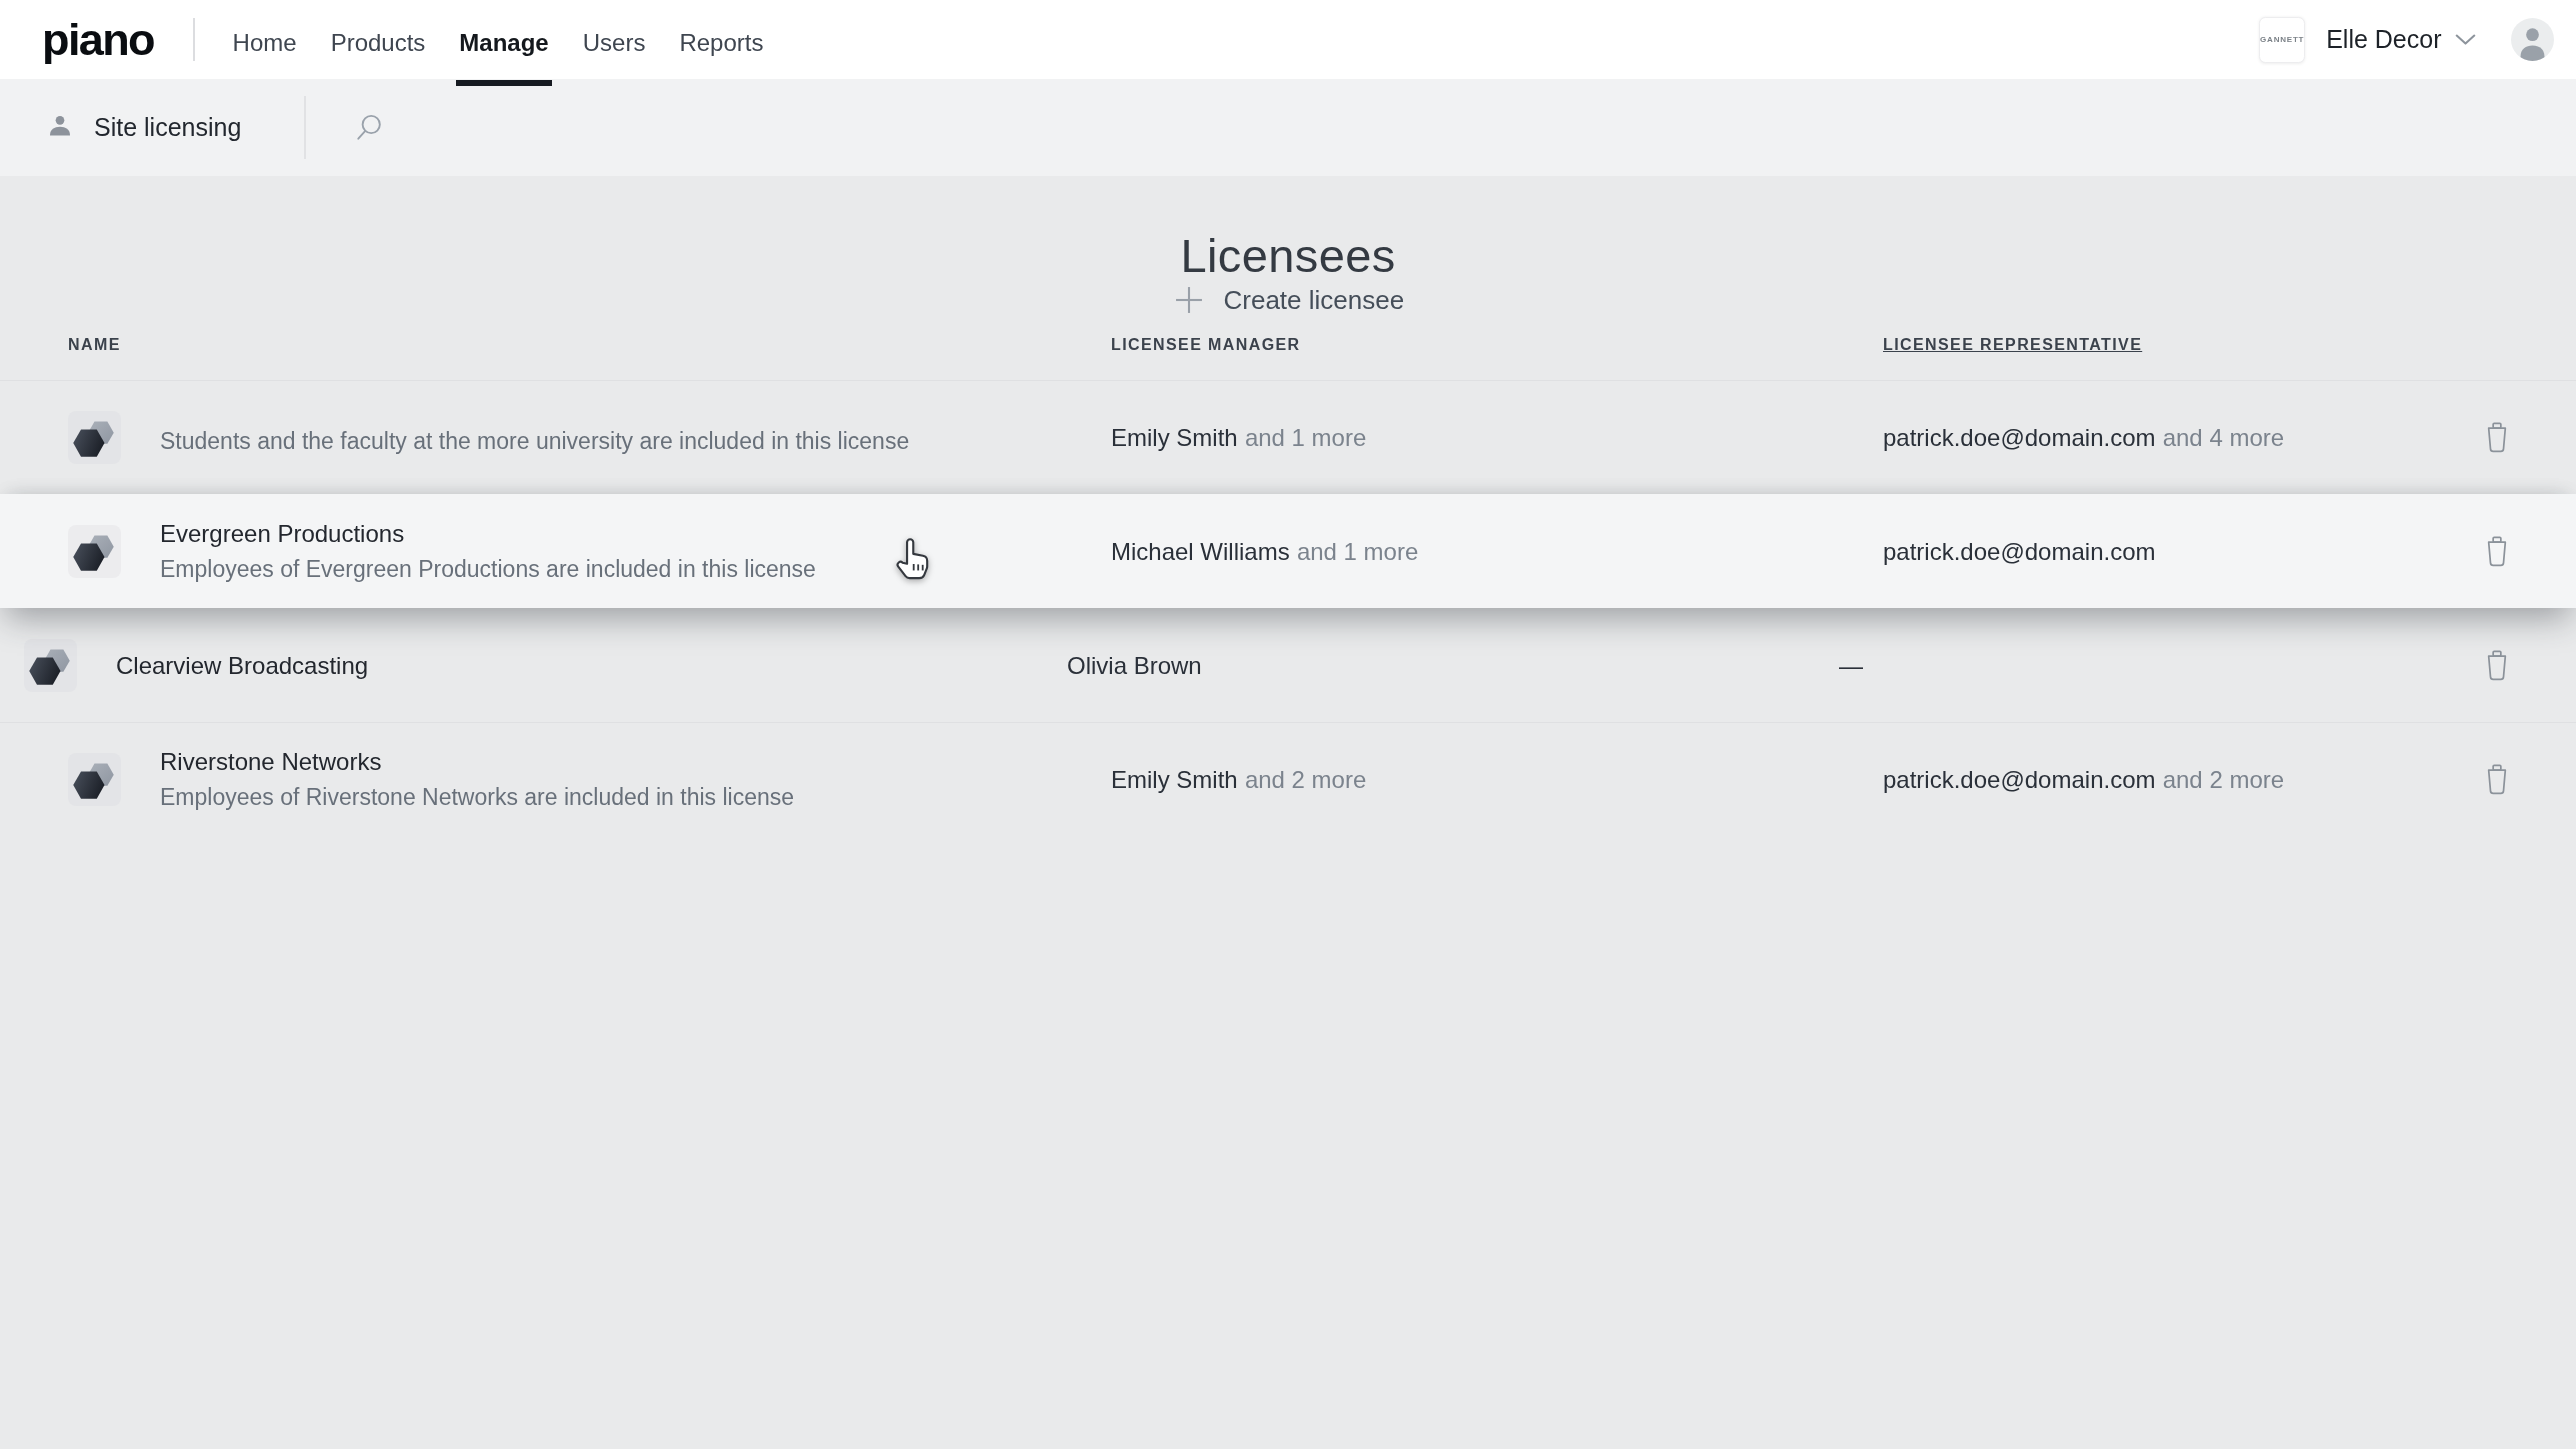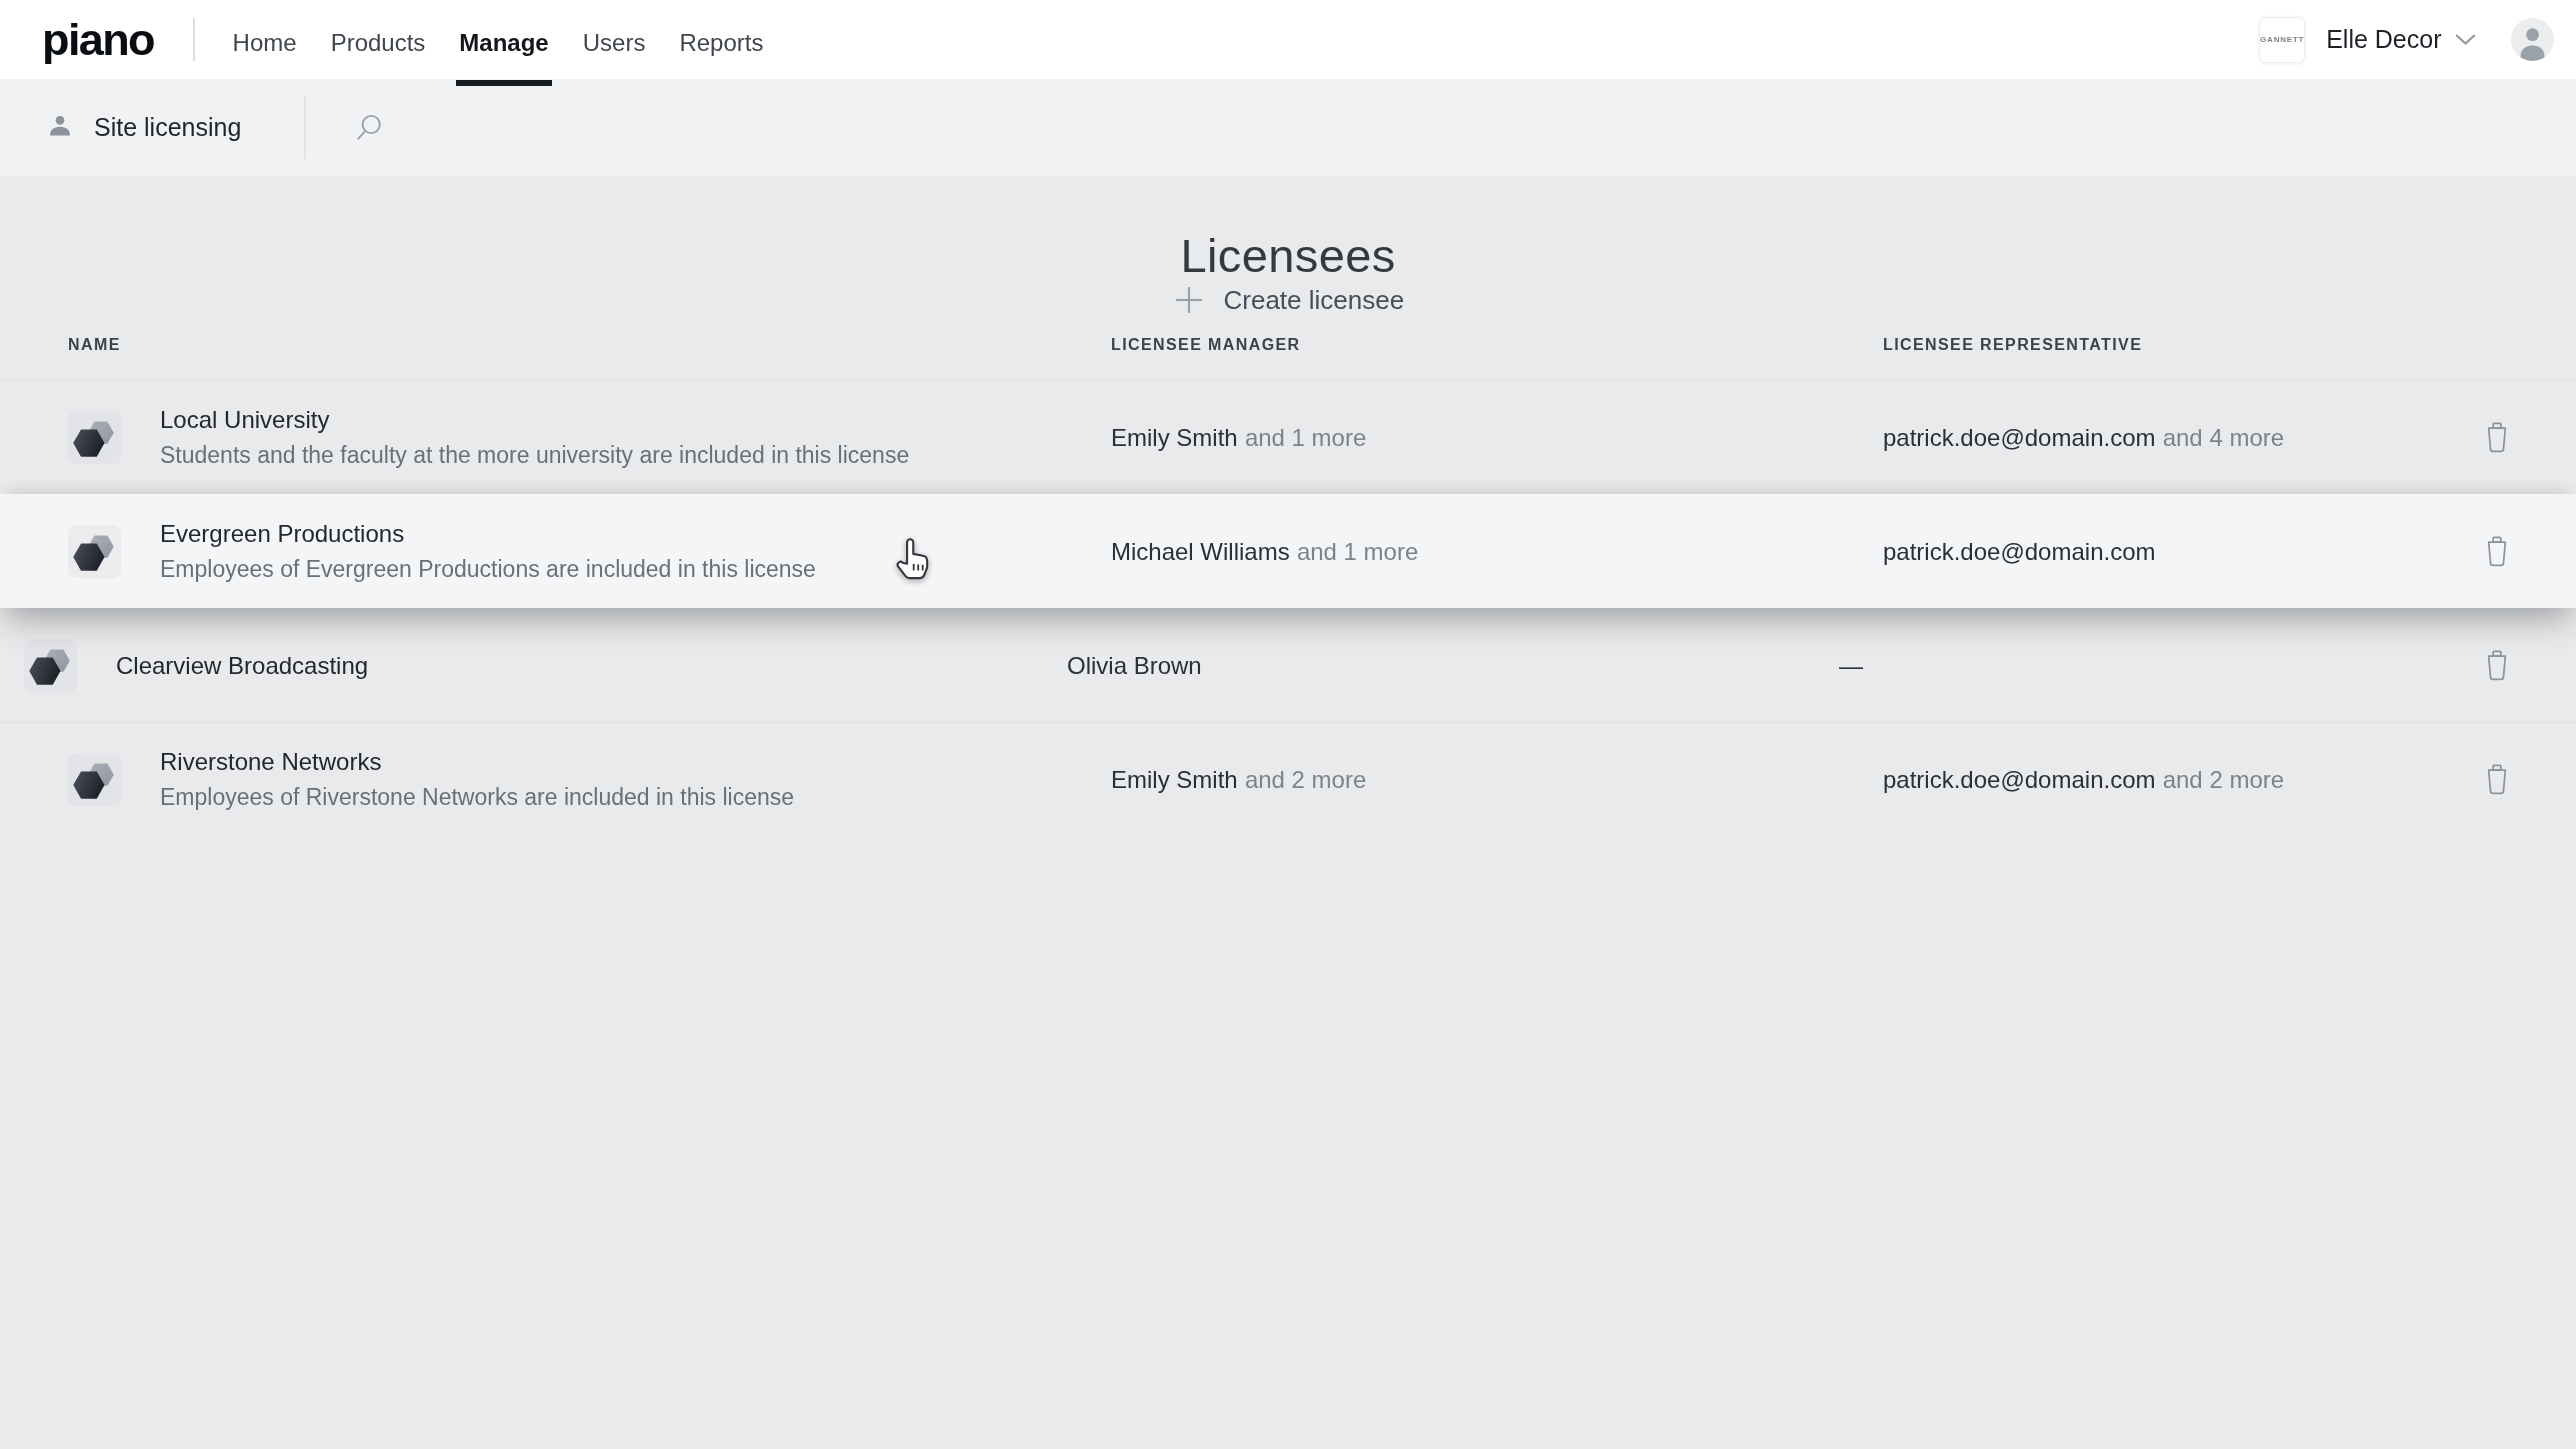--- a/index.html
+++ b/index.html
@@ -78,21 +78,21 @@
   .create-btn .lbl { font-size:26px; color:#454e59; }
 
   
   .thead {
     margin-top:47px; padding:0 63px 26px 68px;
     display:flex; align-items:center;
   }
   .thead span {
     font-size:16px; font-weight:600; letter-spacing:1.4px; color:#3b424c;
   }
-  .col1 { width:1043px; } .col2 { width:772px; } .col3 { flex:1; } .col4 { width:32px; }
+  .col1 { width:1043px; } .col2 { width:772px; } .col3 { flex:1;text-decoration:underline; } .col4 { width:32px; }
 
   .row {
     display:flex; align-items:center; height:114px;
     padding:0 63px 0 68px; border-top:1.6px solid #dfe0e2;
     position:relative; cursor:pointer;
   }
   .row.hovered {
     background:#f4f5f6; border-top-color:transparent; z-index:2;
     box-shadow:0 16px 31px -6.4px rgba(42,48,56,.40), 0 -8px 17.7px -9.7px rgba(42,48,56,.20);
   }
@@ -208,21 +208,20 @@
 <div id="rows">
   <div class="row">
     <div class="name-cell">
       <div class="tile">
         <svg width="53" height="53" viewBox="0 0 66 66">
           <polygon points="25,27 33,13.1 49,13.1 57,27 49,40.9 33,40.9" fill="url(#hex-back-g)"></polygon>
           <polygon points="6.5,40 16.2,23.1 35.8,23.1 45.5,40 35.8,56.9 16.2,56.9" fill="url(#hex-front-g)"></polygon>
         </svg>
       </div>
       <div class="name-text">
-        <div class="row-name">Local University</div>
         <div class="row-desc">Students and the faculty at the more university are included in this license</div>
       </div>
     </div>
     <div class="manager-cell"><span>Emily Smith</span><span class="muted">and 1 more</span></div>
     <div class="rep-cell"><span>patrick.doe@domain.com</span><span class="muted">and 4 more</span></div>
     <button class="trash-btn">
       <svg width="26" height="32" viewBox="0 0 24 30">
         <rect x="8.4" y="1.2" width="7.2" height="4.6" rx="1" fill="none" stroke="#8b929a" stroke-width="1.6"></rect>
         <path d="M4.2 5.8h15.6l-1.7 19.4a2.5 2.5 0 0 1-2.5 2.3H8.4a2.5 2.5 0 0 1-2.5-2.3z" fill="none" stroke="#8b929a" stroke-width="1.6" stroke-linejoin="round"></path>
       </svg>

